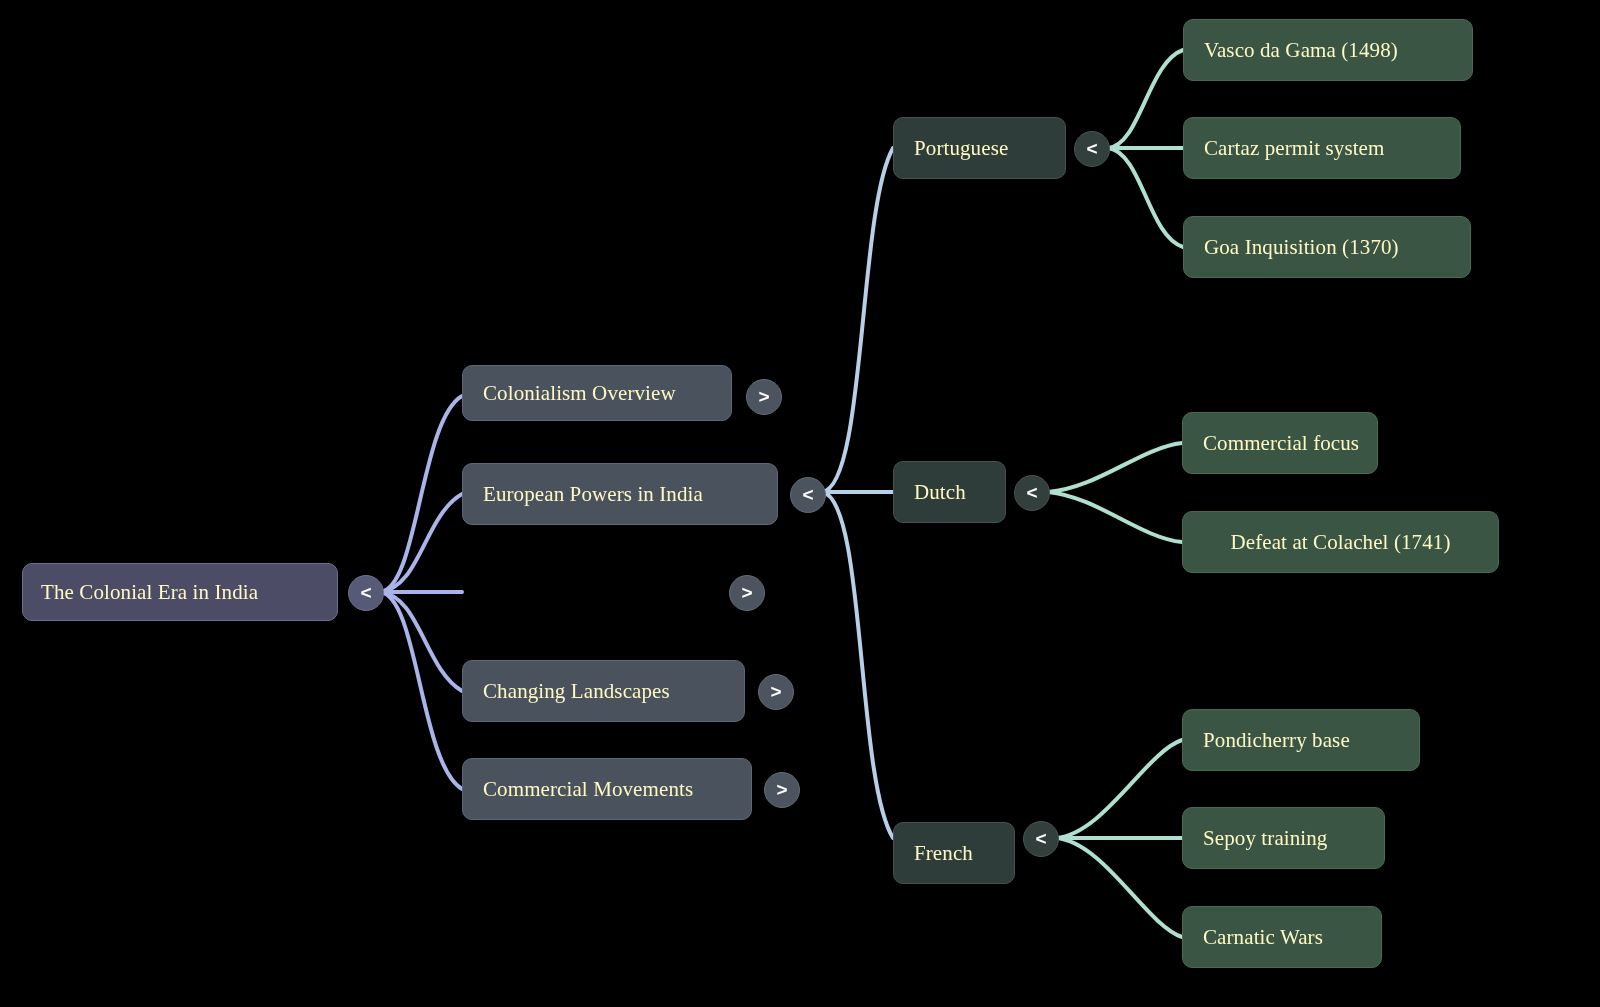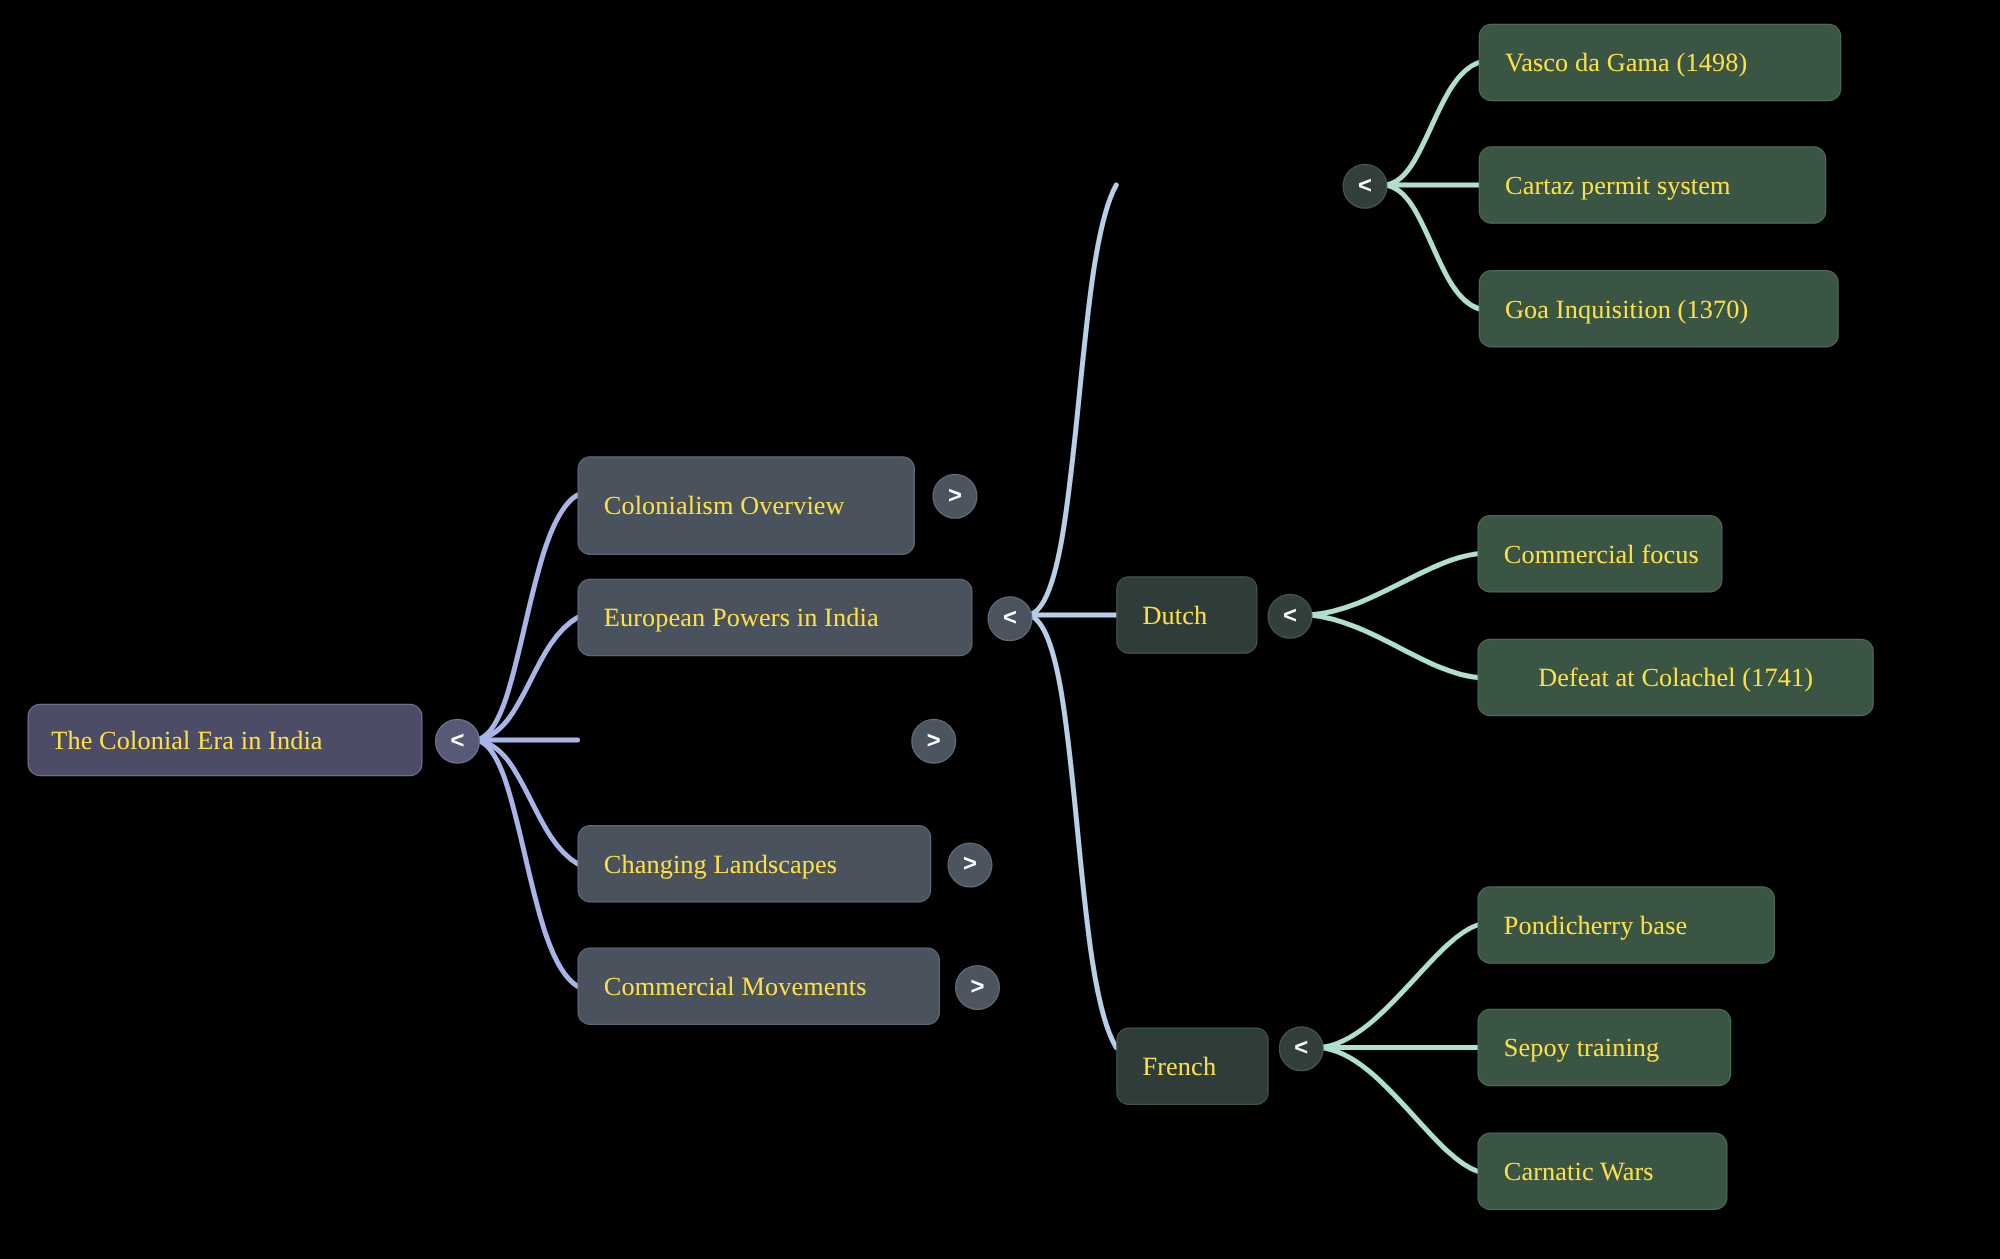--- a/index.html
+++ b/index.html
@@ -24,21 +24,21 @@
     width: 1600px;
     height: 1007px;
     pointer-events: none;
   }
   .node {
     position: absolute;
     box-sizing: border-box;
     display: flex;
     align-items: center;
     border-radius: 10px;
-    color: #fde047;
+    color: #fef9c3;
     white-space: nowrap;
     letter-spacing: .1px;
   }
   .node .label {
     display: block;
     width: 100%;
   }
   .node-root {
     background: #4c4c66;
     border: 1px solid #6f6f90;
@@ -124,21 +124,21 @@
     </g>
   </svg>
 
   <div class="node node-root" style="left:22px; top:563px; width:316px; height:58px;">
     <span class="label">The Colonial Era in India</span>
   </div>
   <div class="toggle toggle-root" style="left:348px; top:575px;">
     <span>&lt;</span>
   </div>
 
-  <div class="node node-l1" style="left:462px; top:365px; width:270px; height:79px;">
+  <div class="node node-l1" style="left:462px; top:365px; width:270px; height:56px;">
     <span class="label">Colonialism Overview</span>
   </div>
   <div class="toggle toggle-l1" style="left:746px; top:379px;">
     <span>&gt;</span>
   </div>
 
   <div class="node node-l1" style="left:462px; top:463px; width:316px; height:62px;">
     <span class="label">European Powers in India</span>
   </div>
   <div class="toggle toggle-hub" style="left:790px; top:477px;">
@@ -156,20 +156,23 @@
     <span>&gt;</span>
   </div>
 
   <div class="node node-l1" style="left:462px; top:758px; width:290px; height:62px;">
     <span class="label">Commercial Movements</span>
   </div>
   <div class="toggle toggle-l1" style="left:764px; top:772px;">
     <span>&gt;</span>
   </div>
 
+  <div class="node node-l2" style="left:893px; top:117px; width:173px; height:62px;">
+    <span class="label">Portuguese</span>
+  </div>
   <div class="toggle toggle-l2" style="left:1074px; top:131px;">
     <span>&lt;</span>
   </div>
 
   <div class="node node-l2" style="left:893px; top:461px; width:113px; height:62px;">
     <span class="label">Dutch</span>
   </div>
   <div class="toggle toggle-l2" style="left:1014px; top:475px;">
     <span>&lt;</span>
   </div>

